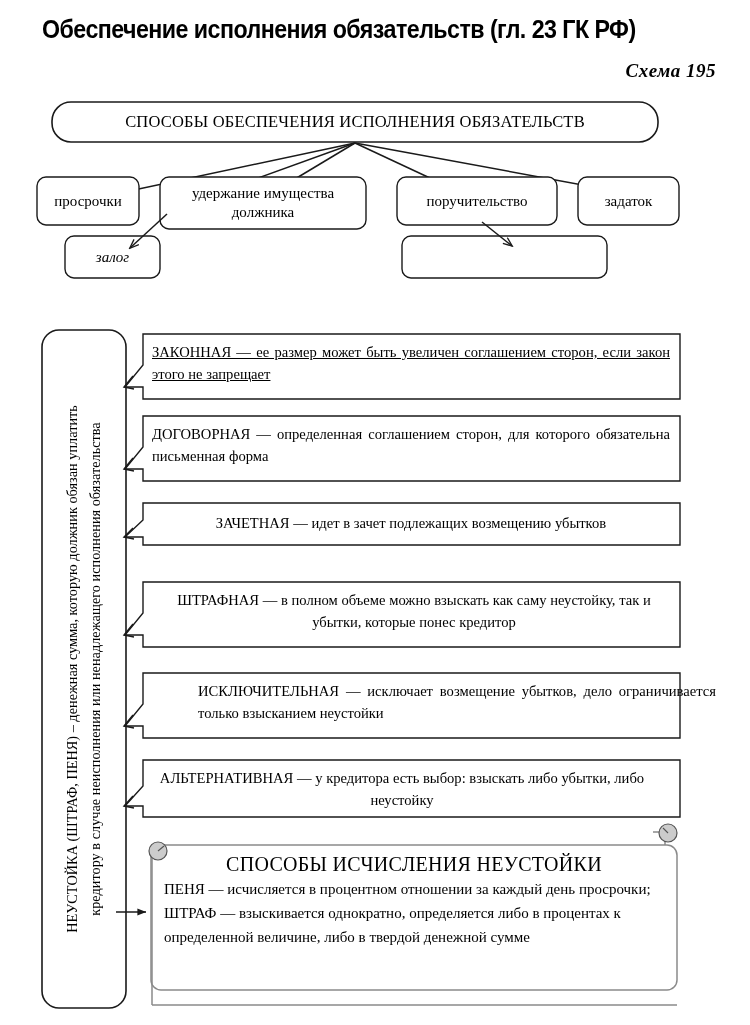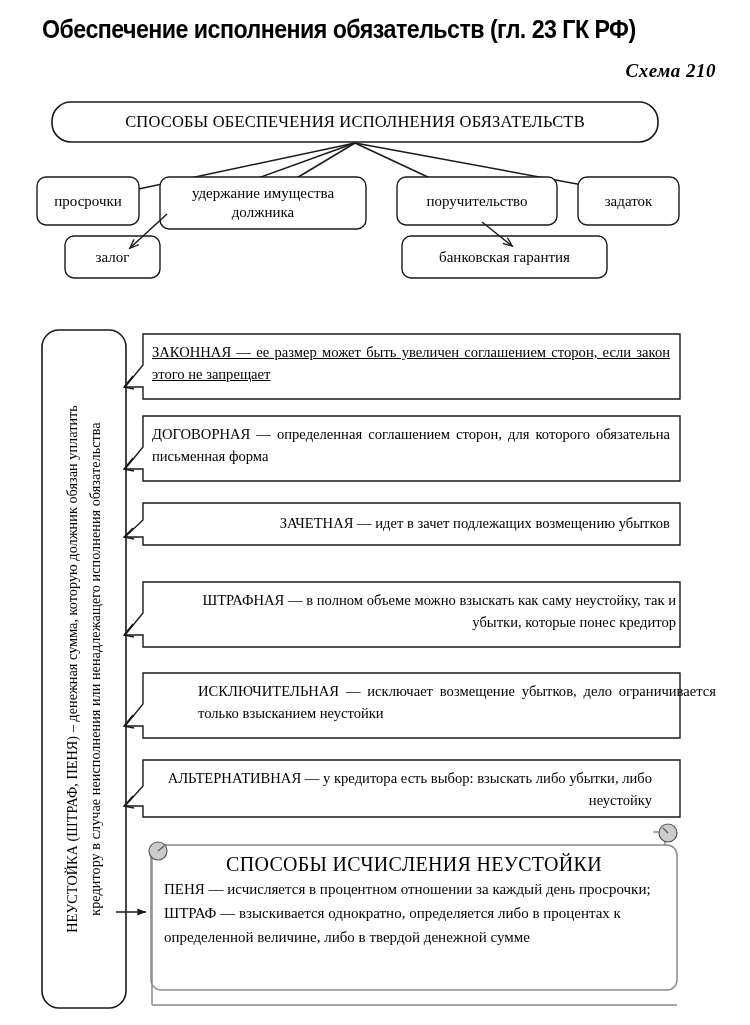--- a/index.html
+++ b/index.html
@@ -108,21 +108,21 @@
   .callout-text {
     position: absolute;
     box-sizing: border-box;
     font-family: "Liberation Serif", "DejaVu Serif", serif;
     font-size: 14.6px;
     line-height: 22px;
     padding: 0;
     text-align: justify;
     text-justify: inter-word;
   }
-  .callout-text.nojust { text-align: right; }
+  .callout-text.nojust { text-align: center; }
 
   
   .summary-text {
     position: absolute;
     left: 152px;
     top: 852px;
     width: 500px;
     box-sizing: border-box;
     font-family: "Liberation Serif", "DejaVu Serif", serif;
     font-size: 15px;
@@ -138,21 +138,21 @@
     text-align: left;
   }
 </style>
 </head>
 <body>
 
 <div id="page">
 
   <div class="doc-title">Обеспечение исполнения обязательств (гл. 23 ГК РФ)</div>
 
-  <div class="scheme-no">Схема 210</div>
+  <div class="scheme-no">Схема 195</div>
 
   <svg id="vector" viewBox="0 0 750 1025">
     <defs>
       <marker id="arrowOpen" markerWidth="11" markerHeight="11" refX="9.2" refY="4" orient="auto" markerUnits="userSpaceOnUse">
         <path d="M0.4,0.4 L9.6,4 L0.4,7.6" fill="none" stroke="#1a1a1a" stroke-width="1.3" stroke-linejoin="miter"></path>
       </marker>
       <marker id="arrowSolid" markerWidth="10" markerHeight="9" refX="8.6" refY="4.2" orient="auto" markerUnits="userSpaceOnUse">
         <path d="M0,0.6 L8.8,4.2 L0,7.8 z" fill="#1a1a1a"></path>
       </marker>
       <marker id="arrowBack" markerWidth="11" markerHeight="11" refX="9.2" refY="4" orient="auto" markerUnits="userSpaceOnUse">
@@ -224,23 +224,22 @@
   <div class="node-text root-label" style="left:40px; top:102px; width:606px; height:40px;">СПОСОБЫ ОБЕСПЕЧЕНИЯ ИСПОЛНЕНИЯ ОБЯЗАТЕЛЬСТВ</div>
 
   <div class="node-text lvl-label" style="left:25px; top:177px; width:102px; height:48px;">просрочки</div>
 
   <div class="node-text lvl-label" style="left:150px; top:177px; width:202px; height:52px; padding:0 0;">удержание имущества должника</div>
 
   <div class="node-text lvl-label" style="left:566px; top:177px; width:101px; height:48px;">задаток</div>
 
   <div class="node-text lvl-label" style="left:385px; top:177px; width:160px; height:48px;">поручительство</div>
 
-  <div class="node-text lvl-label" style="left:53px; top:236px; width:95px; height:42px;">залог</div>
-
-  <div class="node-text lvl-label" style="left:390px; top:236px; width:205px; height:42px;">банковская гарантия</div>
+  <div class="node-text lvl-label" style="left:53px; top:236px; width:95px; height:42px;font-style:italic;">залог</div>
+
 
   <div class="vert-box-text">
     <div class="vert-inner">
       <span class="ln">НЕУСТОЙКА (ШТРАФ, ПЕНЯ) – денежная сумма, которую должник обязан уплатить</span>
       <span class="ln">кредитору в случае неисполнения или ненадлежащего исполнения обязательства</span>
     </div>
   </div>
 
   <div class="callout-text" style="left:140px; top:341px; width:518px;text-decoration:underline;">ЗАКОННАЯ — ее размер может быть увеличен соглашением сторон, если закон этого не запрещает</div>
 

